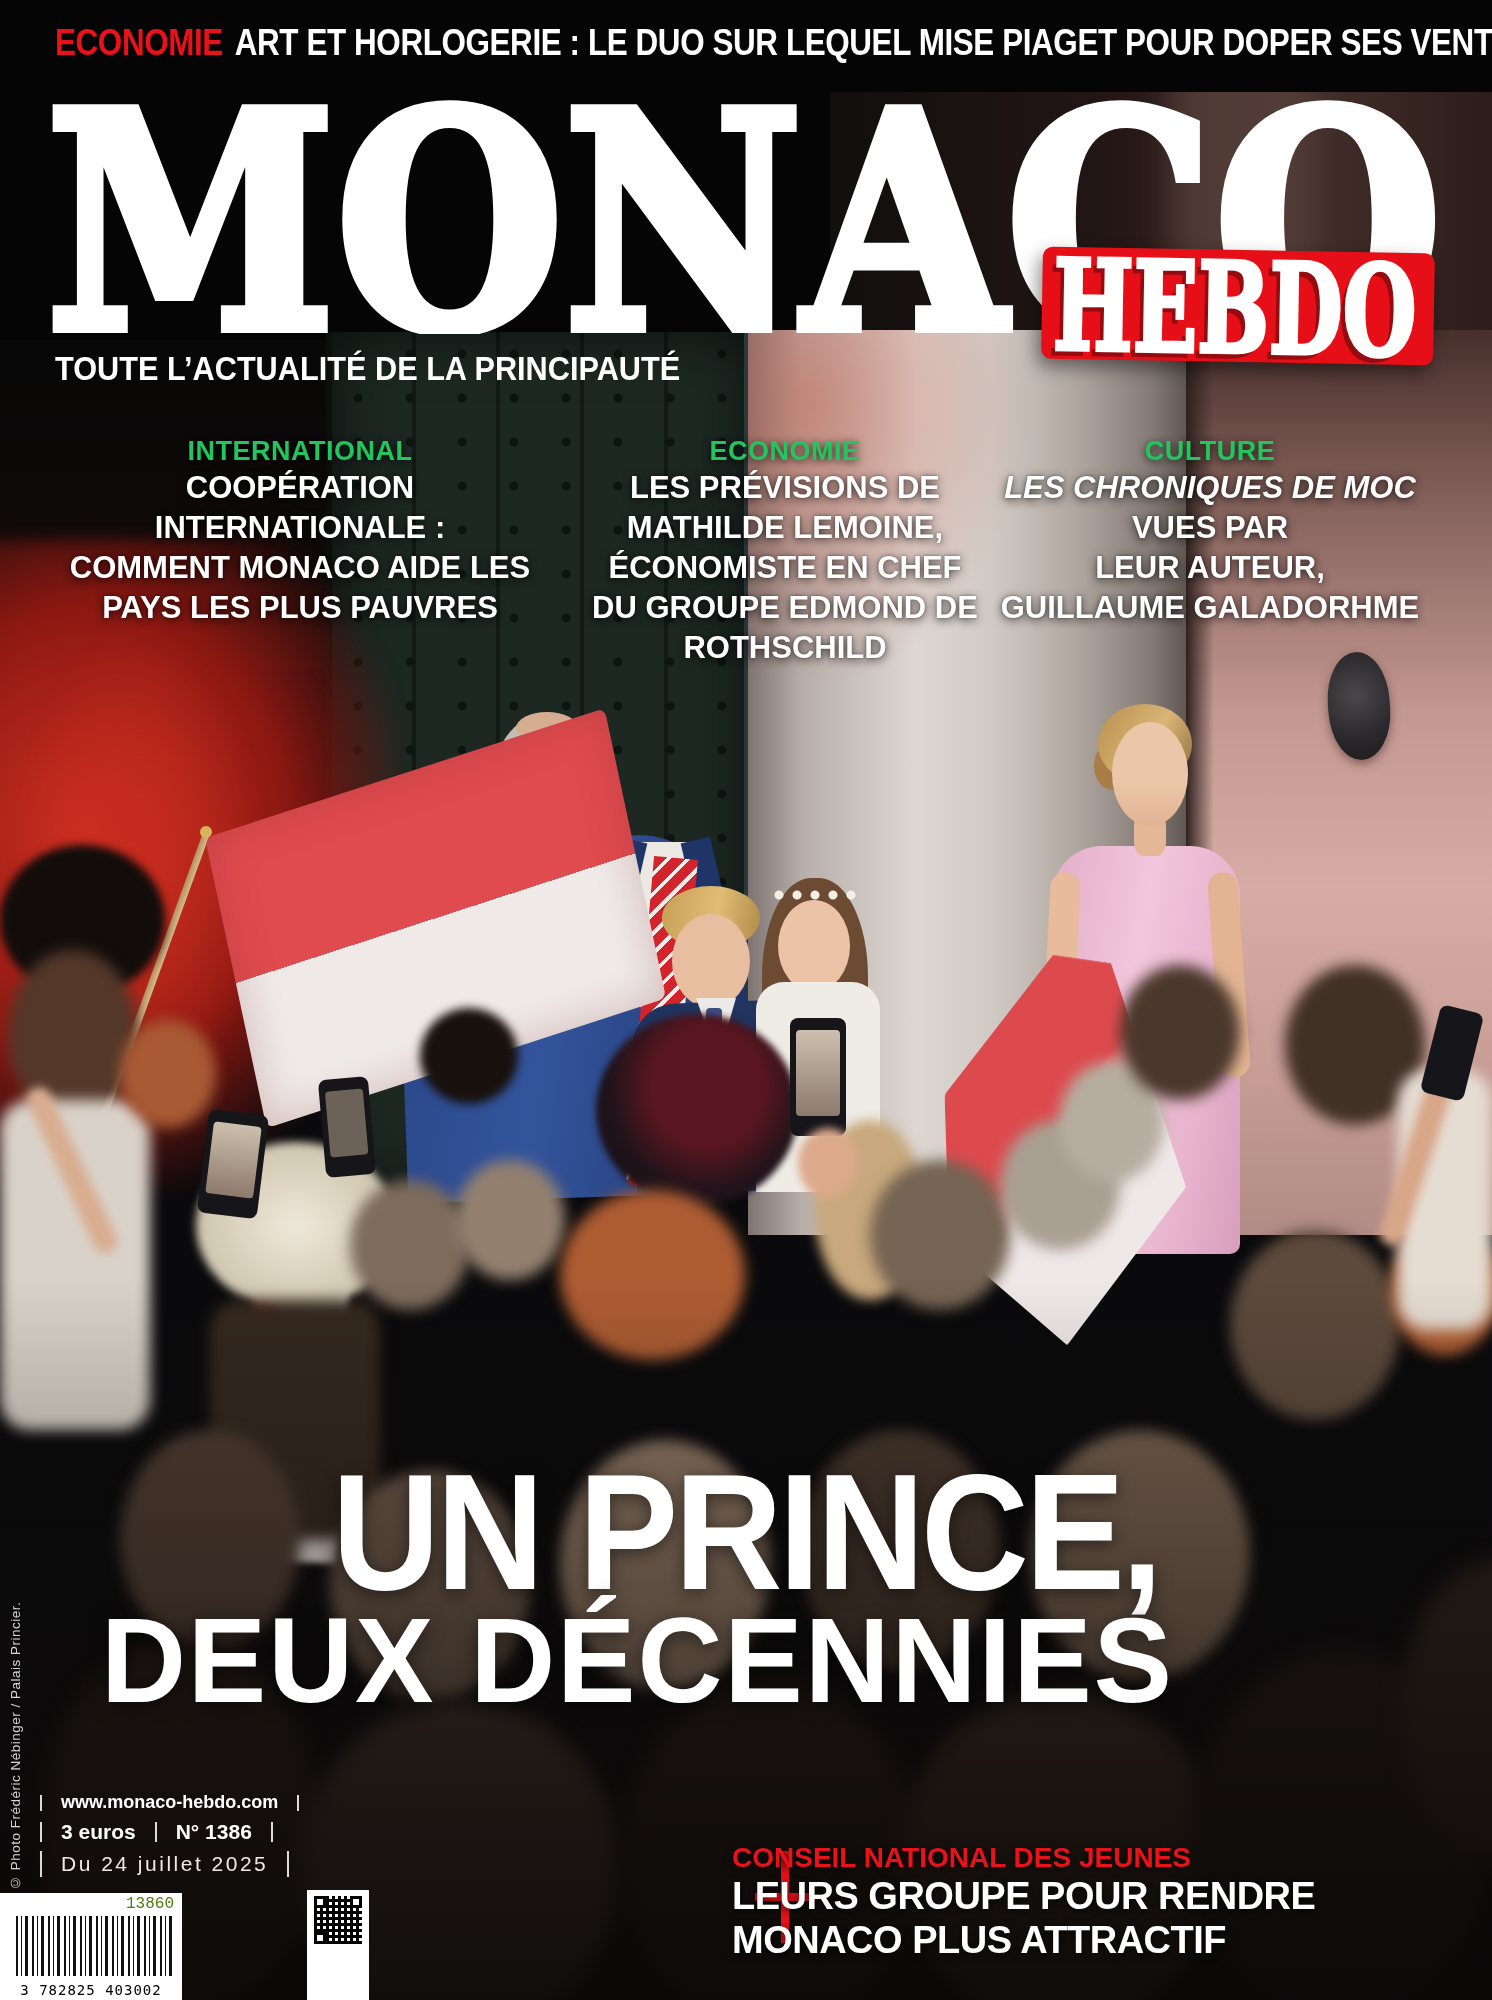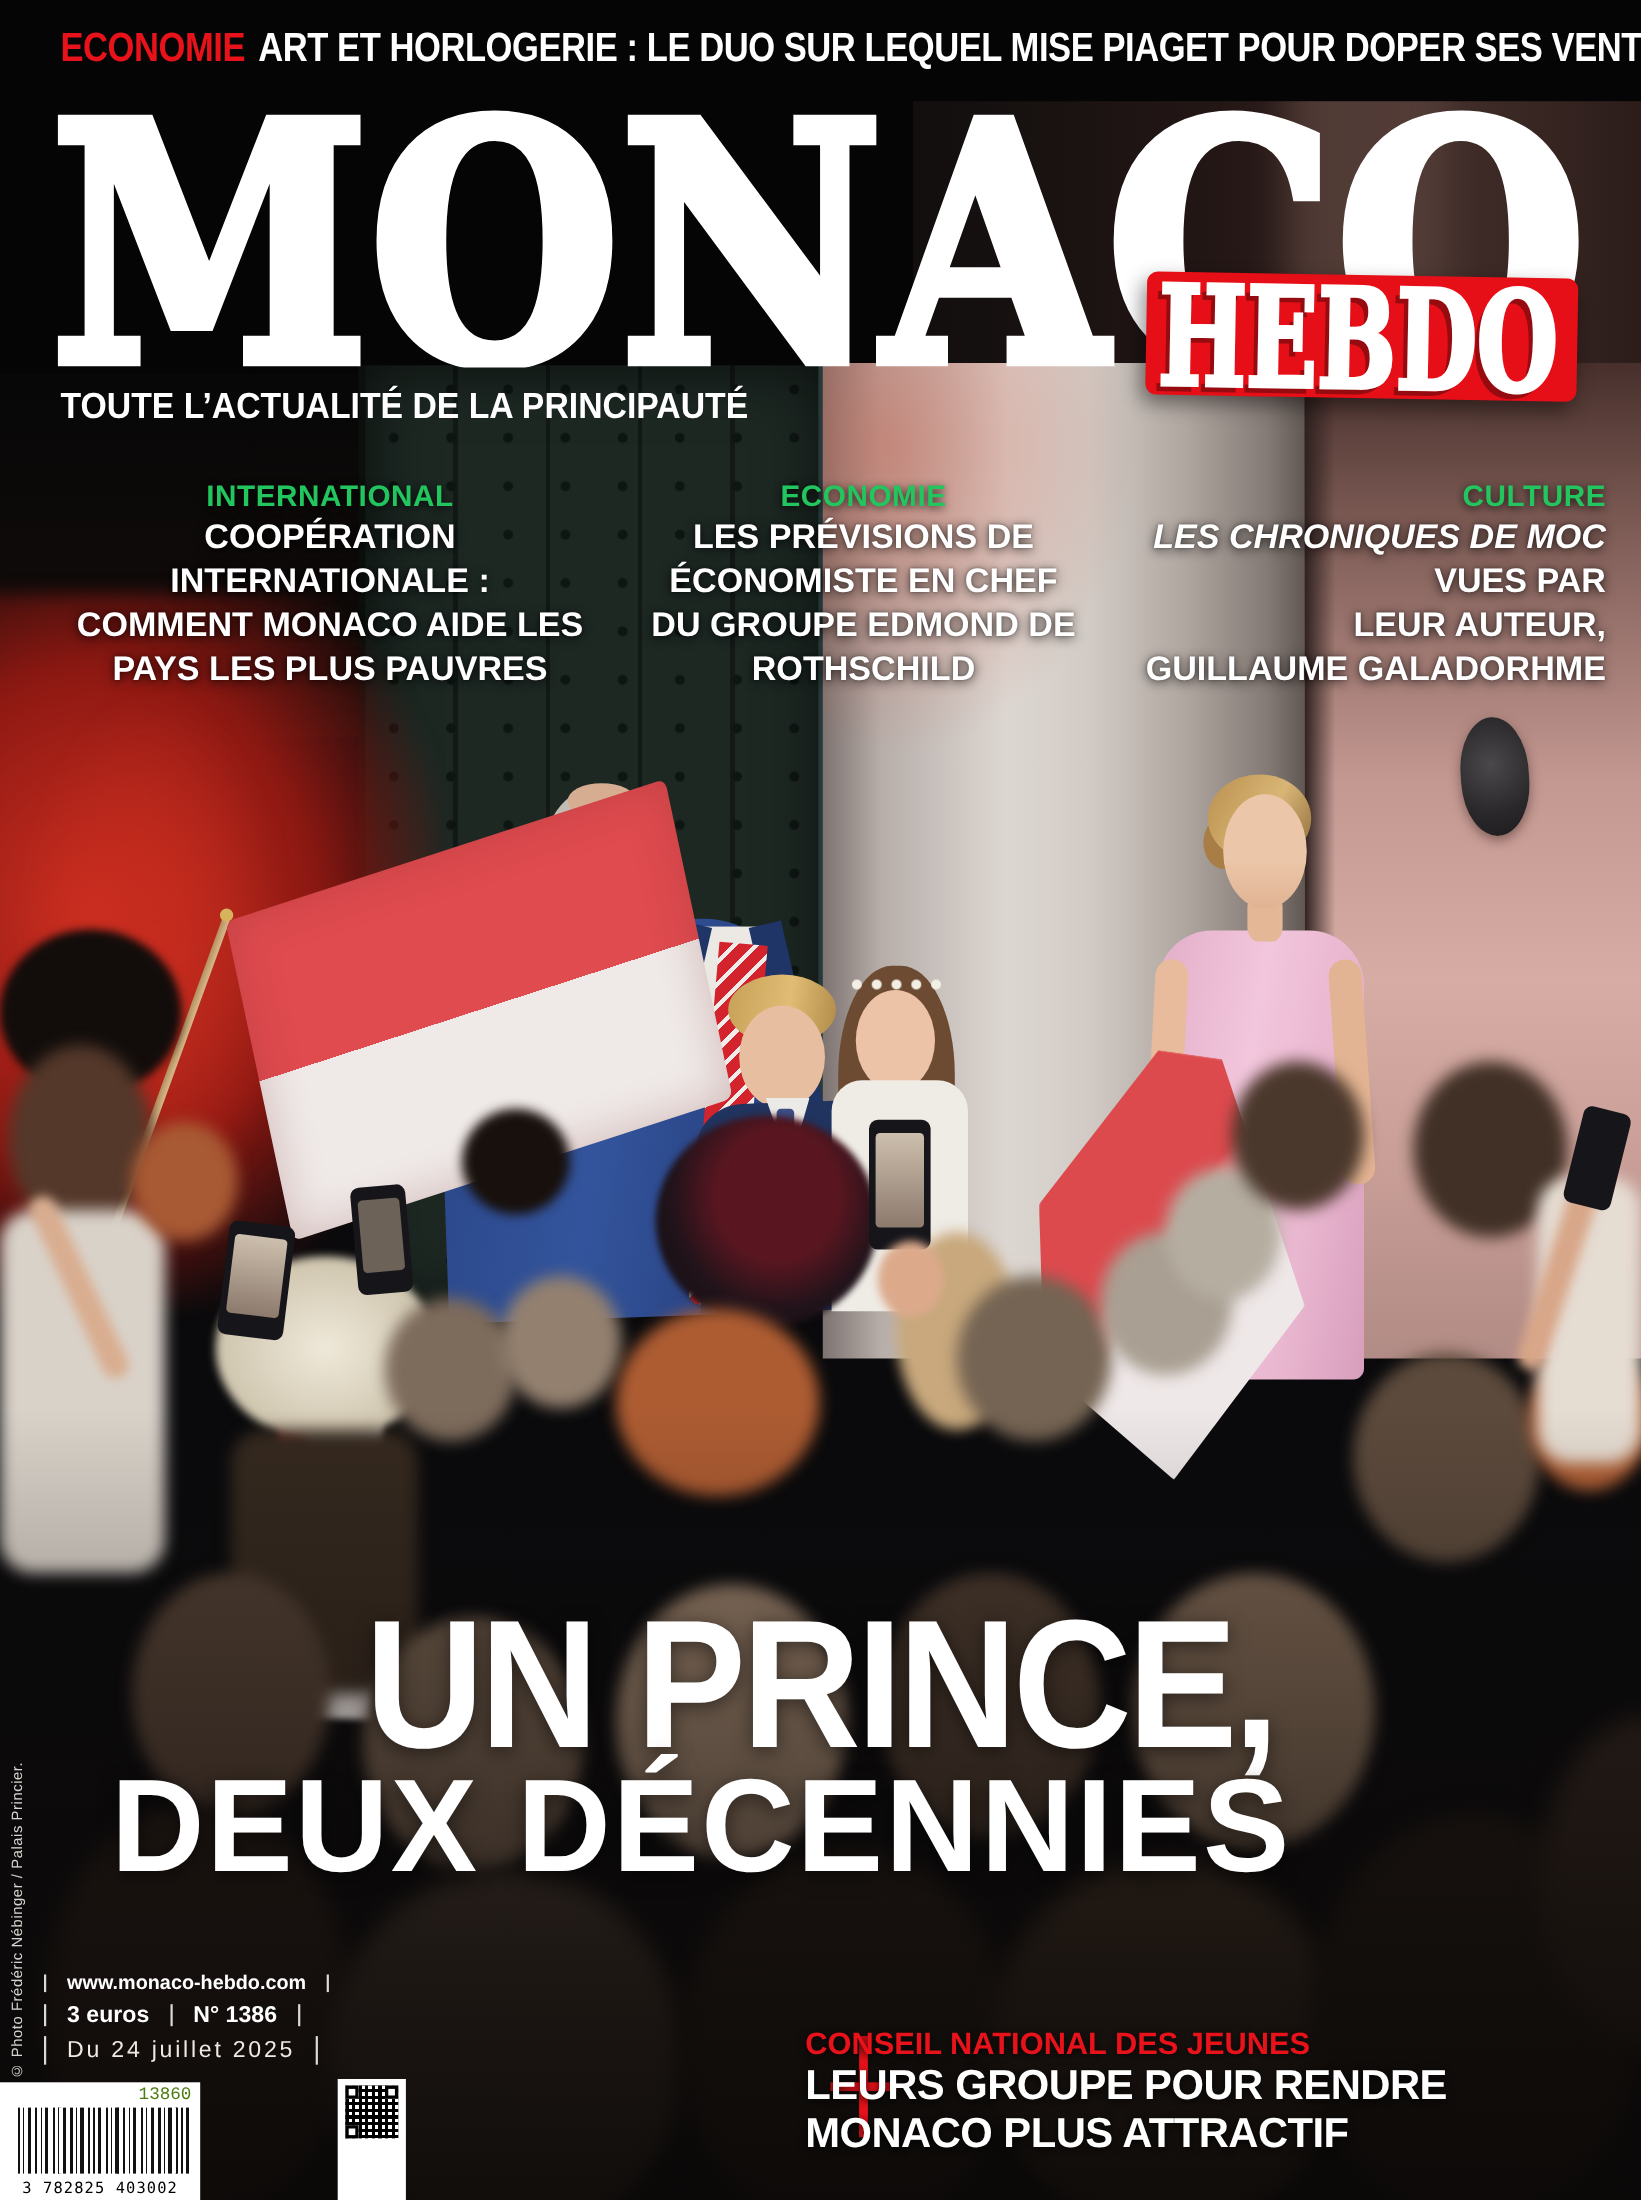--- a/index.html
+++ b/index.html
@@ -111,21 +111,21 @@
     transform:rotate(1deg);z-index:62;box-shadow:-4px 8px 18px rgba(0,0,0,.45);}
   .tagline{left:55px;top:350px;font-weight:bold;font-size:33px;letter-spacing:0;z-index:61;}
   .teaser{z-index:60;text-align:center;color:#fff;font-weight:bold;
     text-shadow:0 2px 10px rgba(0,0,0,.75),0 0 3px rgba(0,0,0,.4);}
   .teaser .kick{color:#22c55e;font-size:27px;line-height:34px;letter-spacing:.5px;
     text-shadow:0 2px 8px rgba(0,0,0,.8);}
   .teaser .ln{font-size:31px;line-height:40px;}
   .teaser .it{font-style:italic;}
   .t1{left:40px;top:434px;width:520px;}
   .t2{left:585px;top:434px;width:400px;}
-  .t3{left:960px;top:434px;width:500px;text-align:right;}
+  .t3{left:960px;top:434px;width:500px;}
   .title{left:0;top:1452px;width:1492px;text-align:center;font-weight:bold;z-index:60;color:#fff;
     text-shadow:0 4px 18px rgba(0,0,0,.5);}
   .title .l1{font-size:166px;letter-spacing:-4px;line-height:160px;display:inline-block;transform:scaleX(.9);}
   .title2{left:0;top:1600px;width:1275px;text-align:center;font-weight:bold;z-index:60;color:#fff;
     text-shadow:0 4px 18px rgba(0,0,0,.5);}
   .title2 .l2{font-size:120px;letter-spacing:2px;line-height:120px;display:inline-block;transform:scaleX(.98);}
   
   .info{left:40px;top:1792px;z-index:62;color:#fff;}
   .info-row{display:flex;align-items:center;gap:19px;margin-bottom:7px;}
   .bar{display:inline-block;width:2px;background:rgba(255,255,255,.85);}
@@ -288,20 +288,21 @@
     <div class="kick">INTERNATIONAL</div>
     <div class="ln">COOPÉRATION</div>
     <div class="ln">INTERNATIONALE :</div>
     <div class="ln">COMMENT MONACO AIDE LES</div>
     <div class="ln">PAYS LES PLUS PAUVRES</div>
   </div>
 
   <div class="abs teaser t2">
     <div class="kick">ECONOMIE</div>
     <div class="ln">LES PRÉVISIONS DE</div>
+    <div class="ln">MATHILDE LEMOINE,</div>
     <div class="ln">ÉCONOMISTE EN CHEF</div>
     <div class="ln">DU GROUPE EDMOND DE</div>
     <div class="ln">ROTHSCHILD</div>
   </div>
 
   <div class="abs teaser t3">
     <div class="kick">CULTURE</div>
     <div class="ln it">LES CHRONIQUES DE MOC</div>
     <div class="ln">VUES PAR</div>
     <div class="ln">LEUR AUTEUR,</div>

